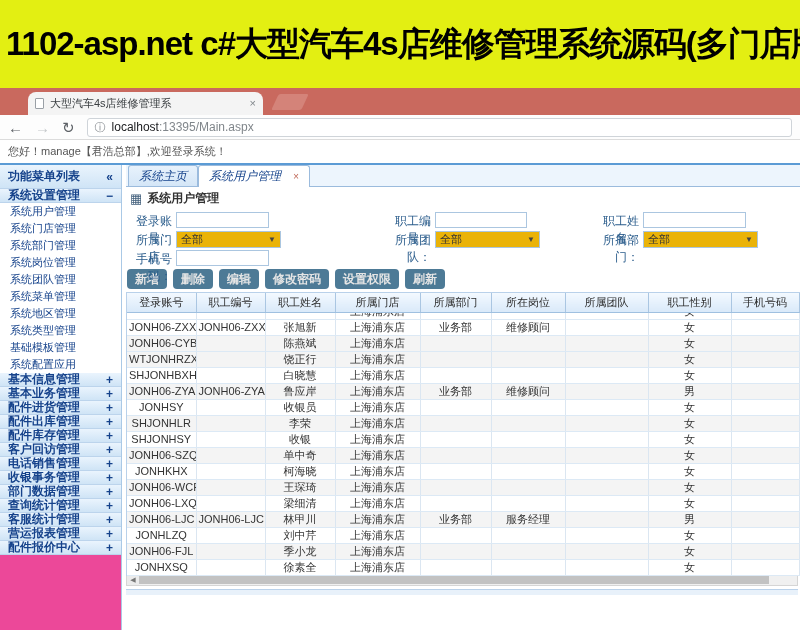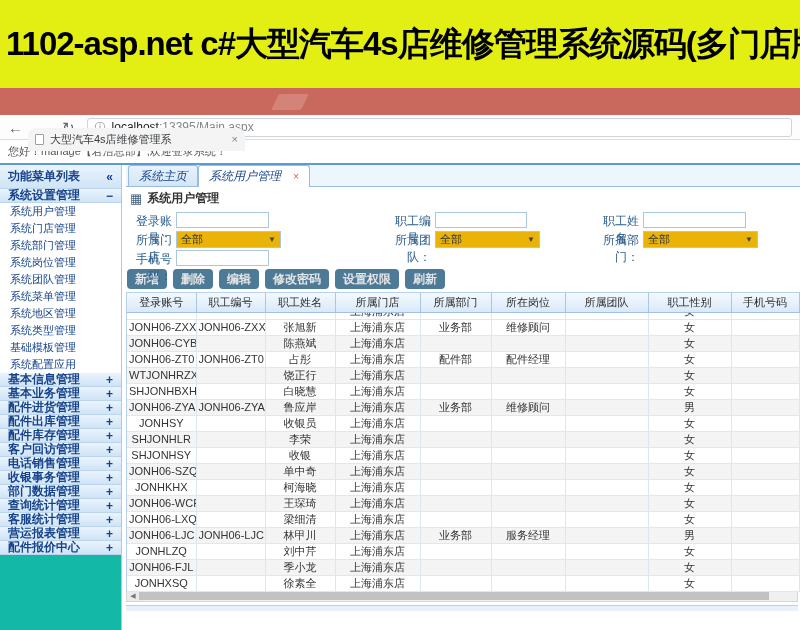--- a/index.html
+++ b/index.html
@@ -5,43 +5,43 @@
   * { margin:0; padding:0; box-sizing:border-box; }
   html,body { width:800px; height:630px; overflow:hidden; background:#fff;
     font-family:"Liberation Sans","DejaVu Sans",sans-serif; }
 
   
   .banner { height:88px; background:#e3ef12; display:flex; align-items:center; }
   .banner span { font-size:33px; font-weight:bold; color:#000; white-space:nowrap; padding-left:6px; letter-spacing:-1px; }
 
   
   .tabbar { height:27px; background:#c9695e; position:relative; }
-  .btab { position:absolute; left:28px; top:4px; width:217px; height:23px; background:#f4f4f4;
-    border-radius:8px 8px 0 0; display:flex; align-items:center; padding:0 7px;margin-top:36px; }
+  .btab { position:absolute; left:28px; top:4px; width:235px; height:23px; background:#f4f4f4;
+    border-radius:8px 8px 0 0; display:flex; align-items:center; padding:0 7px; }
   .btab .doc { width:9px; height:11px; border:1px solid #9aa0a6; background:#fff; border-radius:1px; margin-right:6px; flex:none; }
   .btab .t { font-size:11px; color:#3c4043; white-space:nowrap; overflow:hidden; width:170px; }
   .btab .x { margin-left:auto; font-size:11px; color:#80868b; line-height:1; }
   .newtab { position:absolute; left:275px; top:6px; width:30px; height:16px; background:#d48379; transform:skewX(-25deg); border-radius:2px; }
   .toolbar { height:25px; background:#fdfdfd; border-bottom:1px solid #dcdcdc; display:flex; align-items:center; padding:0 8px; }
   .navbtn { font-size:15px; line-height:1; margin-right:12px; color:#5f6368; }
   .navbtn.dis { color:#c4c7ca; }
   .omnibox { flex:1; height:19px; background:#fff; border:1px solid #cfd4d9; border-radius:3px;
     display:flex; align-items:center; padding:0 7px; font-size:12px; }
   .omnibox .info { color:#80868b; font-size:11px; margin-right:6px; }
   .omnibox .host { color:#202124; font-weight:normal; }
   .omnibox .rest { color:#80868b; }
 
   
   .greet { height:23px; display:flex; align-items:center; padding-left:8px; font-size:11px; color:#555; background:#fff; }
 
   
   .app { height:467px; border-top:2px solid #5b9bd5; display:flex; background:#fff; }
 
   
-  .side { width:122px; flex:none; border-right:1px solid #aac9e6; background:#14b8a6; overflow:hidden; }
+  .side { width:122px; flex:none; border-right:1px solid #aac9e6; background:#ec4899; overflow:hidden; }
   .side-head, .side-sec { background:linear-gradient(#eaf4fd,#cfe4f6); border-bottom:1px solid #bcd4ec;
     color:#15428b; font-size:12px; font-weight:bold; display:flex; align-items:center; padding:0 8px; }
   .side-head { height:24px; }
   .side-sec { height:14px; cursor:pointer; }
   .side-head .tg, .side-sec .tg { margin-left:auto; font-weight:bold; color:#15428b; font-size:12px; }
   .side-item { height:17px; line-height:17px; font-size:11px; color:#15428b; padding-left:10px; cursor:pointer; background:#fff; white-space:nowrap; }
 
   
   .main { flex:1; padding-left:4px; display:flex; flex-direction:column; overflow:hidden; }
   .mtabs { height:22px; background:#edf5fd; border-bottom:1px solid #9bbbdd; display:flex; align-items:flex-end; padding-left:2px; }
@@ -326,31 +326,20 @@
               <td>JONH06-CYB</td>
               <td></td>
               <td>陈燕斌</td>
               <td>上海浦东店</td>
               <td></td>
               <td></td>
               <td></td>
               <td>女</td>
               <td></td>
             </tr>
-            <tr>
-              <td>JONH06-ZT0</td>
-              <td>JONH06-ZT0</td>
-              <td>占彤</td>
-              <td>上海浦东店</td>
-              <td>配件部</td>
-              <td>配件经理</td>
-              <td></td>
-              <td>女</td>
-              <td></td>
-            </tr>
             <tr class="alt">
               <td>WTJONHRZX</td>
               <td></td>
               <td>饶正行</td>
               <td>上海浦东店</td>
               <td></td>
               <td></td>
               <td></td>
               <td>女</td>
               <td></td>

